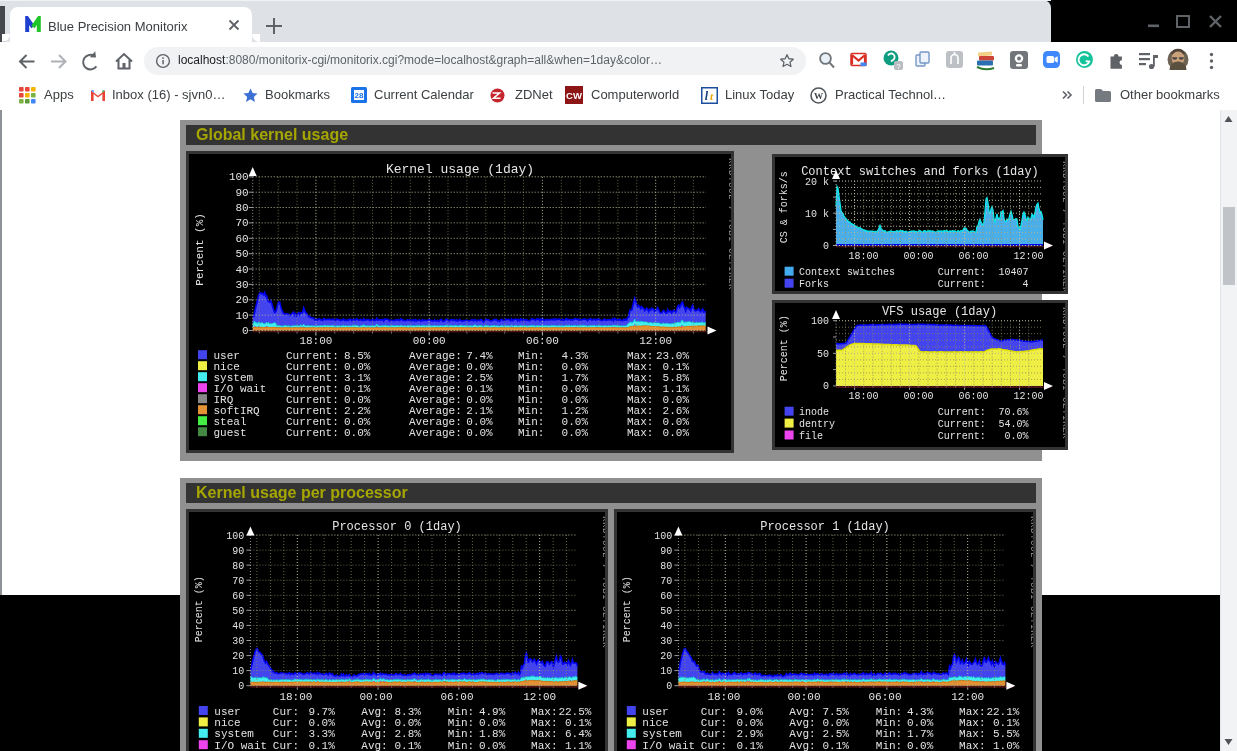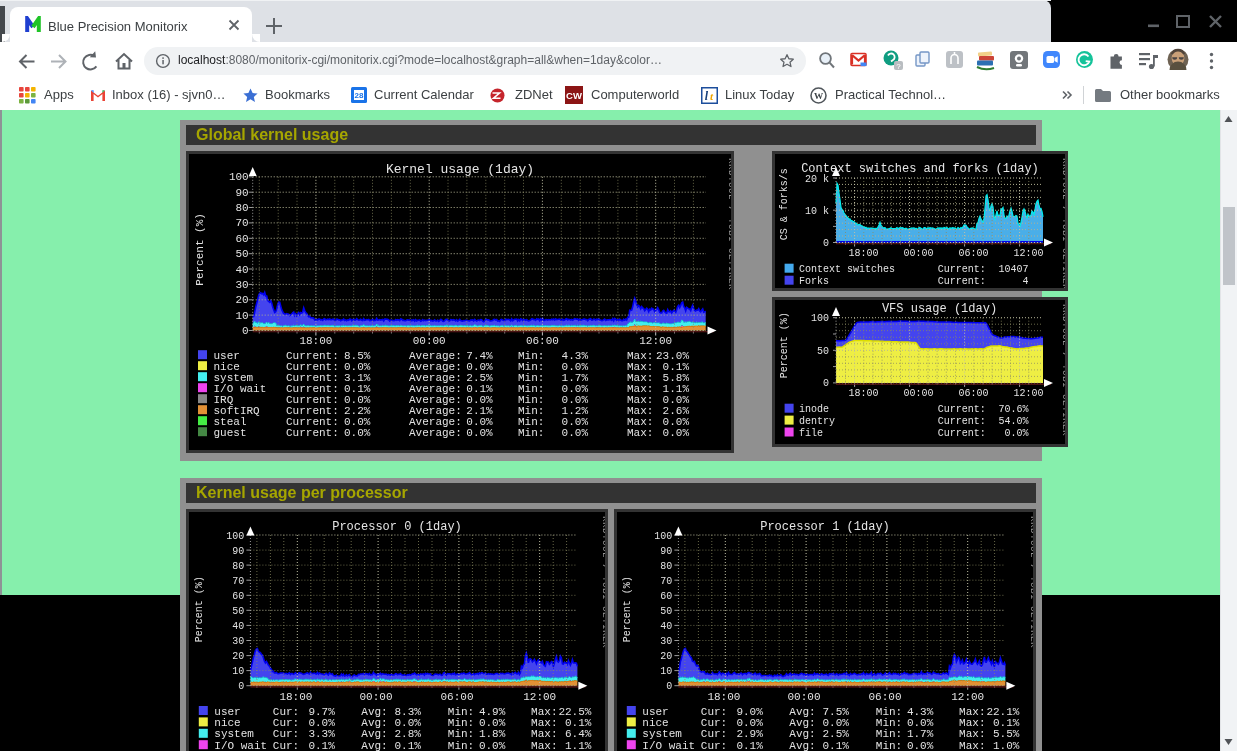--- a/index.html
+++ b/index.html
@@ -14,27 +14,27 @@
   white-space:nowrap; }
 .toolbar { position:absolute; left:0; top:42px; width:1237px; height:38px; background:#ffffff; }
 .pill { position:absolute; left:144px; top:5px; width:662px; height:28px; background:#f0f2f4;
   border-radius:14px; }
 .url { position:absolute; left:34px; top:6px; font-size:12px; color:#5f6368; white-space:nowrap;
   width:600px; overflow:hidden; }
 .url b { color:#202124; font-weight:normal; }
 .bookbar { position:absolute; left:0; top:80px; width:1237px; height:30px; background:#ffffff;text-align:right; }
 .bm { position:absolute; top:0; height:30px; font-size:13px; color:#3c4043; line-height:30px;
   white-space:nowrap; }
-.page { position:absolute; left:0; top:110px; width:1220px; height:485px; background:#86efac; }
+.page { position:absolute; left:0; top:110px; width:1220px; height:485px; background:#ffffff; }
 .leftline { position:absolute; left:0; top:0; width:2px; height:100%; background:#8e9296; }
 .mxtable { position:absolute; left:180px; width:862px; background:#909090;
   padding:5px 6px 8px 6px; }
 .mxtitle { height:20px; background:#333333; color:#a6a600; font-weight:bold; font-size:16px;
   padding-left:10px; line-height:19px; margin-bottom:6px; }
-.mxrow { display:flex; gap:6px; align-items:flex-start; }
+.mxrow { display:flex; gap:6px; align-items:center; }
 .mxcell { background:#333333; padding:3px; }
 .mxcol { display:flex; flex-direction:column; gap:6px;margin-left:32px; }
 svg { display:block; }
 .scroll { position:absolute; left:1220px; top:110px; width:17px; height:641px; background:#f1f3f5;
   border-left:1px solid #e2e4e7; }
 .thumb { position:absolute; left:2px; top:97px; width:12px; height:78px; background:#c0c4c9; }
 </style></head>
 <body>
 <div class="corner"></div>
 <div class="tabbar">

